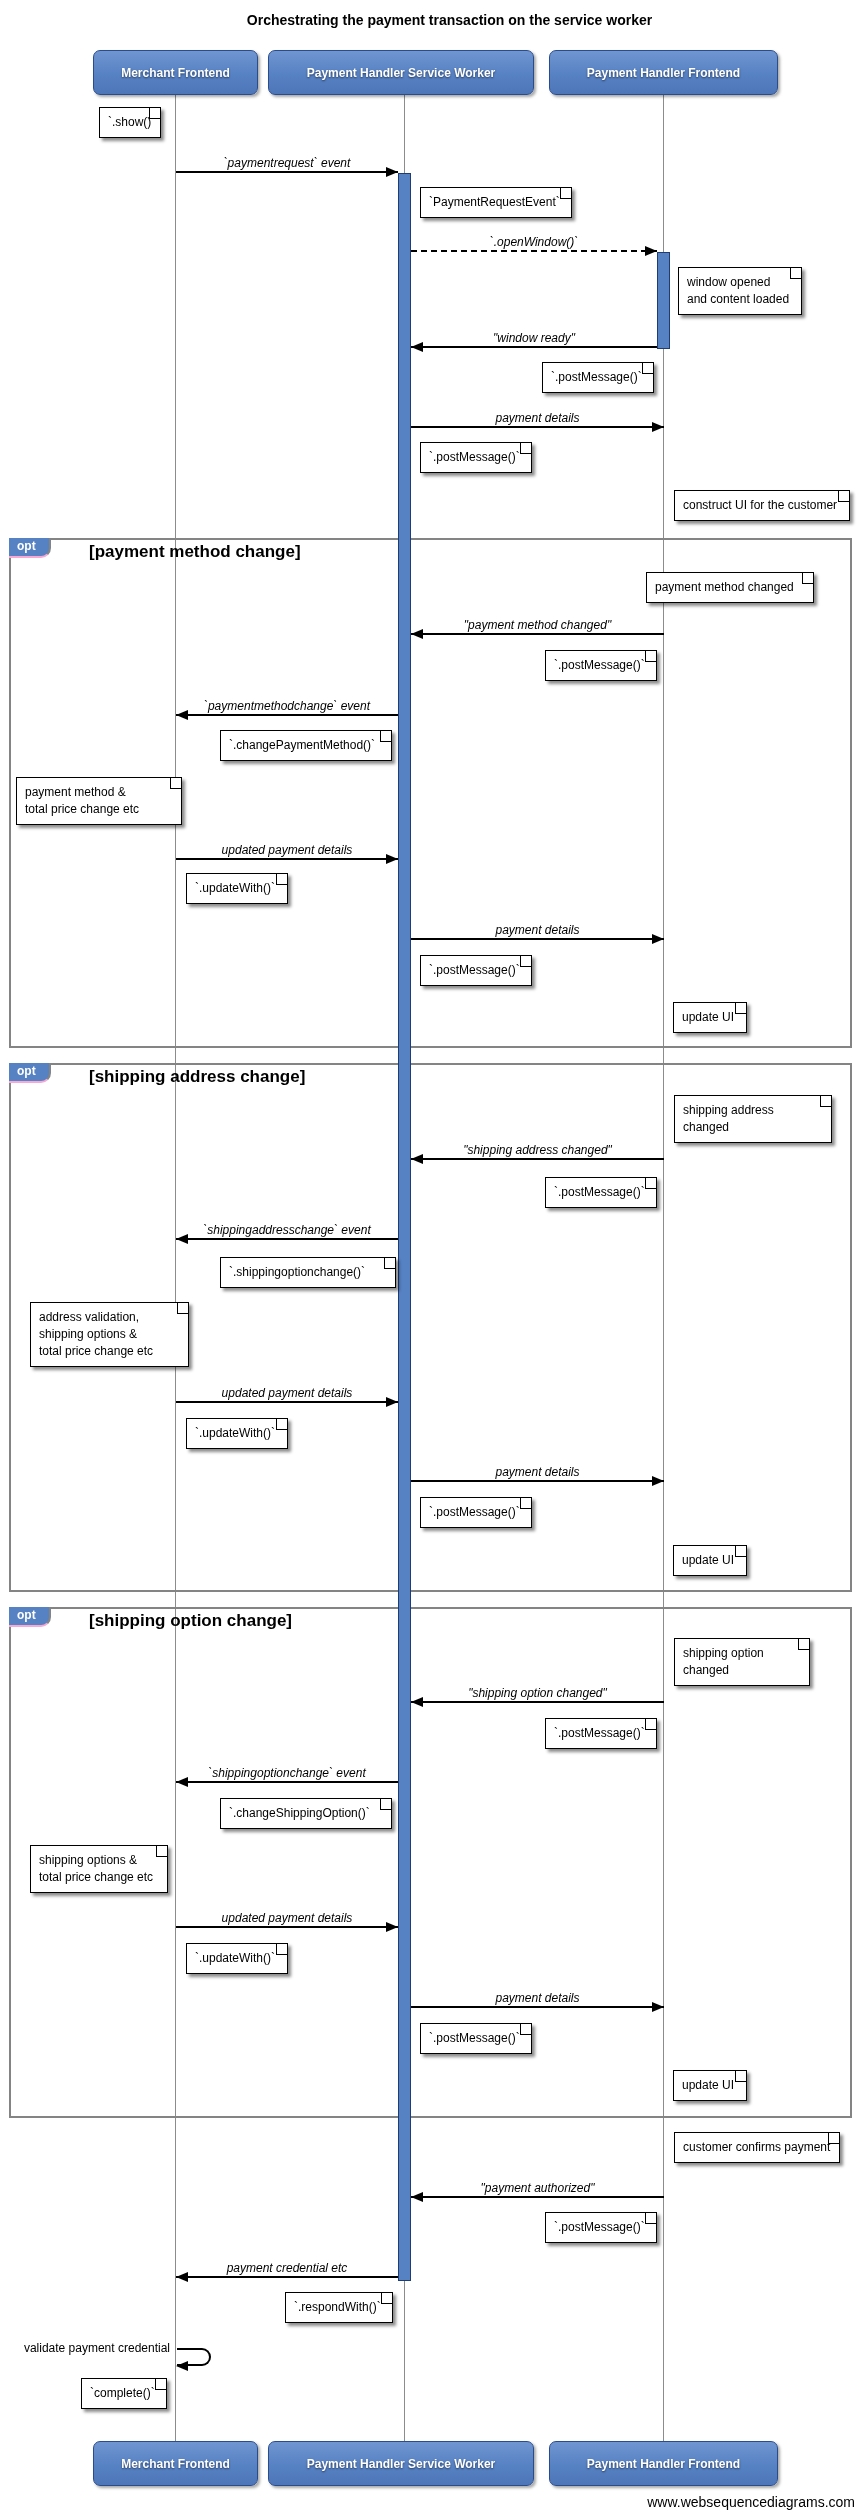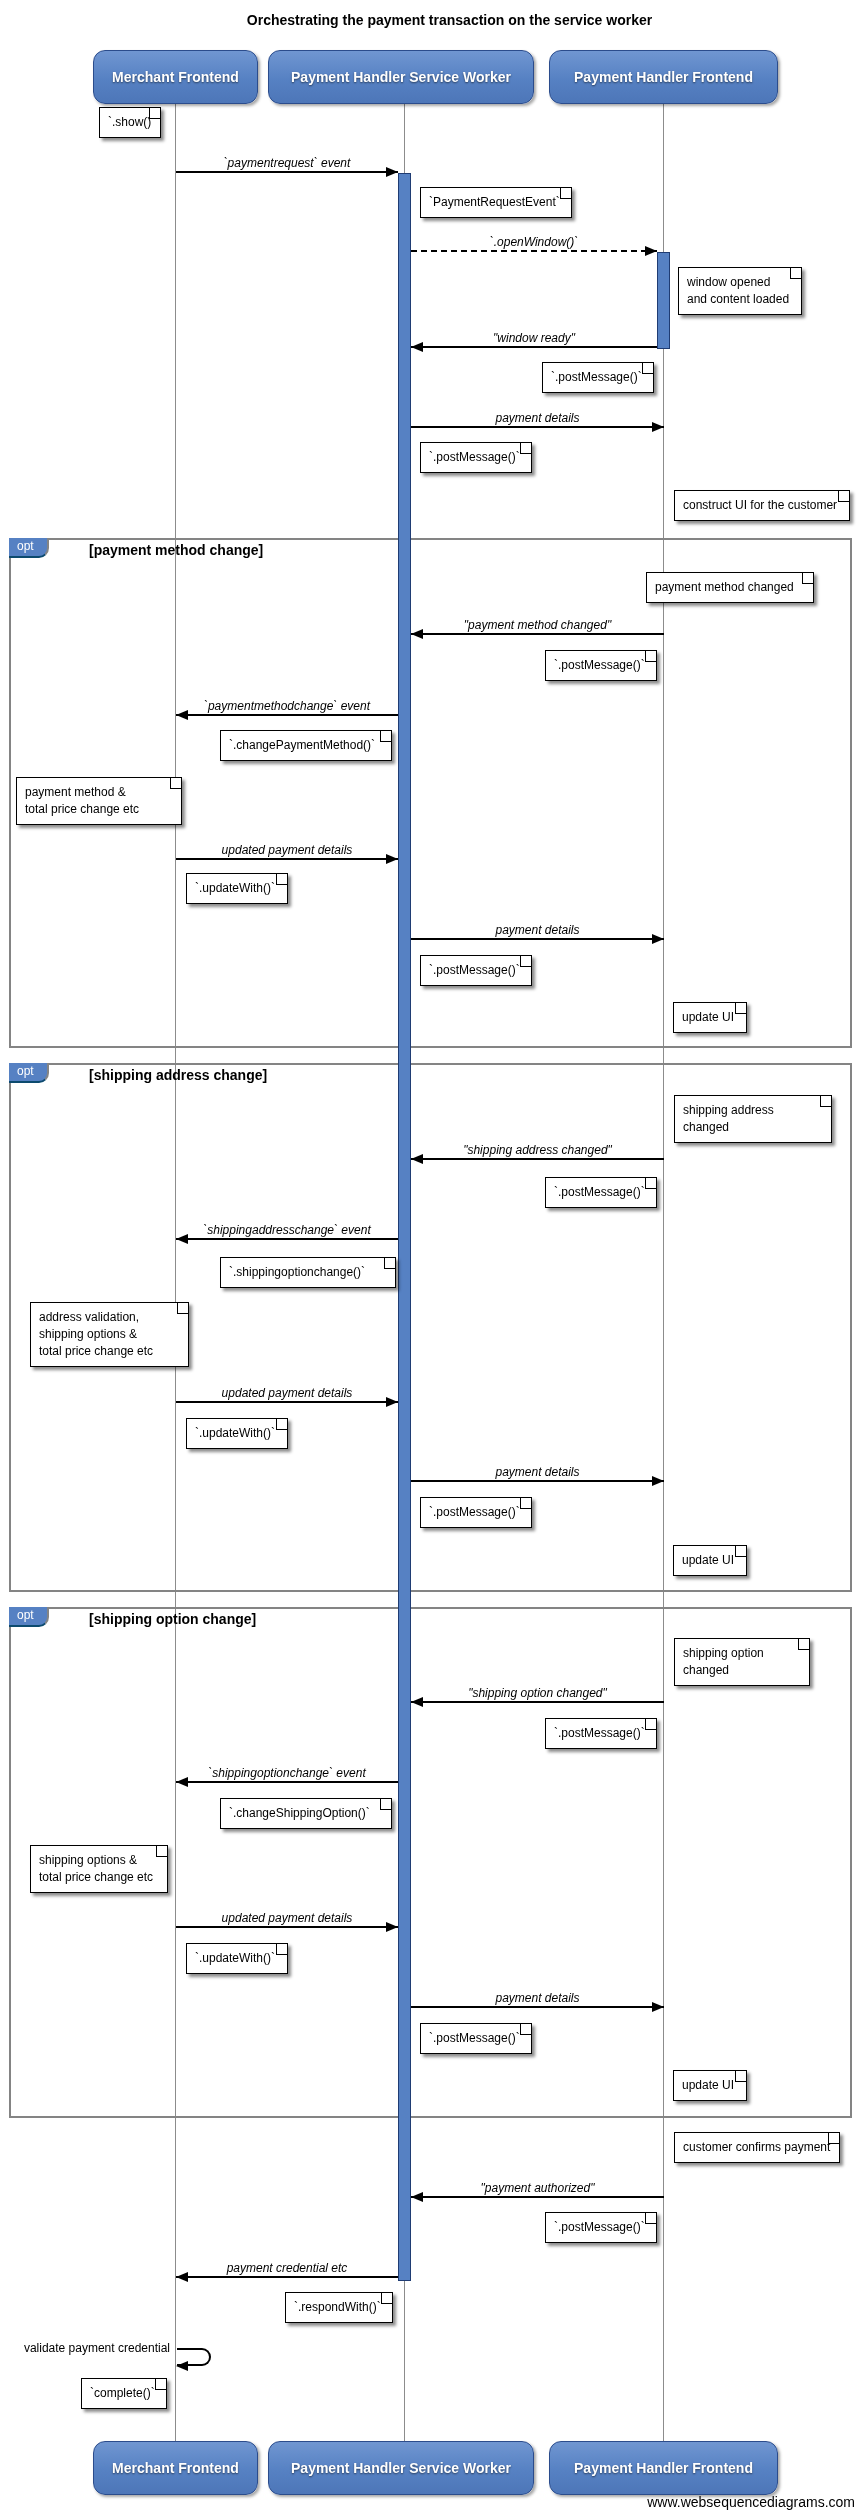--- a/index.html
+++ b/index.html
@@ -5,34 +5,34 @@
   html,body{margin:0;padding:0;background:#fff;}
   *{box-sizing:border-box;}
   #canvas{
     position:relative;width:863px;height:2519px;background:#fff;
     font-family:"Liberation Sans","DejaVu Sans",sans-serif;color:#000;overflow:hidden;
   }
   .title{position:absolute;top:12px;left:0;width:100%;text-align:center;
     font-size:14px;font-weight:bold;padding-left:36px;}
   .footer{position:absolute;top:2494px;right:8px;font-size:14px;}
   .lifeline{position:absolute;width:1px;background:#8c8c8c;z-index:0;}
-  .actor{position:absolute;height:54px;border-radius:12px;
+  .actor{position:absolute;height:45px;border-radius:7px;
     background:linear-gradient(180deg,#7096d1 0%,#5681c3 55%,#4d76b8 100%);
-    border:1px solid #2b4c8c;color:#fff;font-size:14px;font-weight:bold;
+    border:1px solid #2b4c8c;color:#fff;font-size:12px;font-weight:bold;
     display:flex;align-items:center;justify-content:center;
     text-shadow:0 1px 2px rgba(0,0,0,0.55);
     box-shadow:2px 2px 3px rgba(0,0,0,0.35);z-index:2;white-space:nowrap;}
   .activation{position:absolute;width:13px;background:#5681c3;
     border:1px solid #1f3c73;z-index:2;}
   .fragment{position:absolute;border:2px solid #848484;background:transparent;z-index:1;}
   .fragment-tab{position:absolute;top:-2px;left:-2px;background:#5681c3;color:#fff;
-    font-size:12px;font-weight:normal;padding:1px 13px 3px 8px;
-    border-right:2px solid #848484;border-bottom:2px solid #0c4a6e;
+    font-size:12px;font-weight:bold;padding:1px 13px 3px 8px;
+    border-right:2px solid #848484;border-bottom:2px solid #f9a8d4;
     border-bottom-right-radius:10px;}
-  .fragment-cond{position:absolute;top:2px;left:78px;font-size:14px;font-weight:bold;white-space:nowrap;}
+  .fragment-cond{position:absolute;top:2px;left:78px;font-size:17px;font-weight:bold;white-space:nowrap;}
   .msg{position:absolute;z-index:3;}
   .msg-label{height:16px;line-height:16px;font-size:12px;text-align:center;white-space:nowrap;font-style:italic;}
   .msg-line{height:0;border-top:2px solid #000;position:relative;}
   .msg.dashed .msg-line{border-top:2px dashed #000;}
   .head{position:absolute;top:-6px;width:0;height:0;
     border-top:5px solid transparent;border-bottom:5px solid transparent;}
   .head.r{right:0;border-left:12px solid #000;}
   .head.l{left:0;border-right:12px solid #000;}
   .note{position:absolute;background:#fff;border:1.5px solid #000;
     box-shadow:3px 3px 3px rgba(0,0,0,0.45);padding:6px 8px;font-size:12px;

